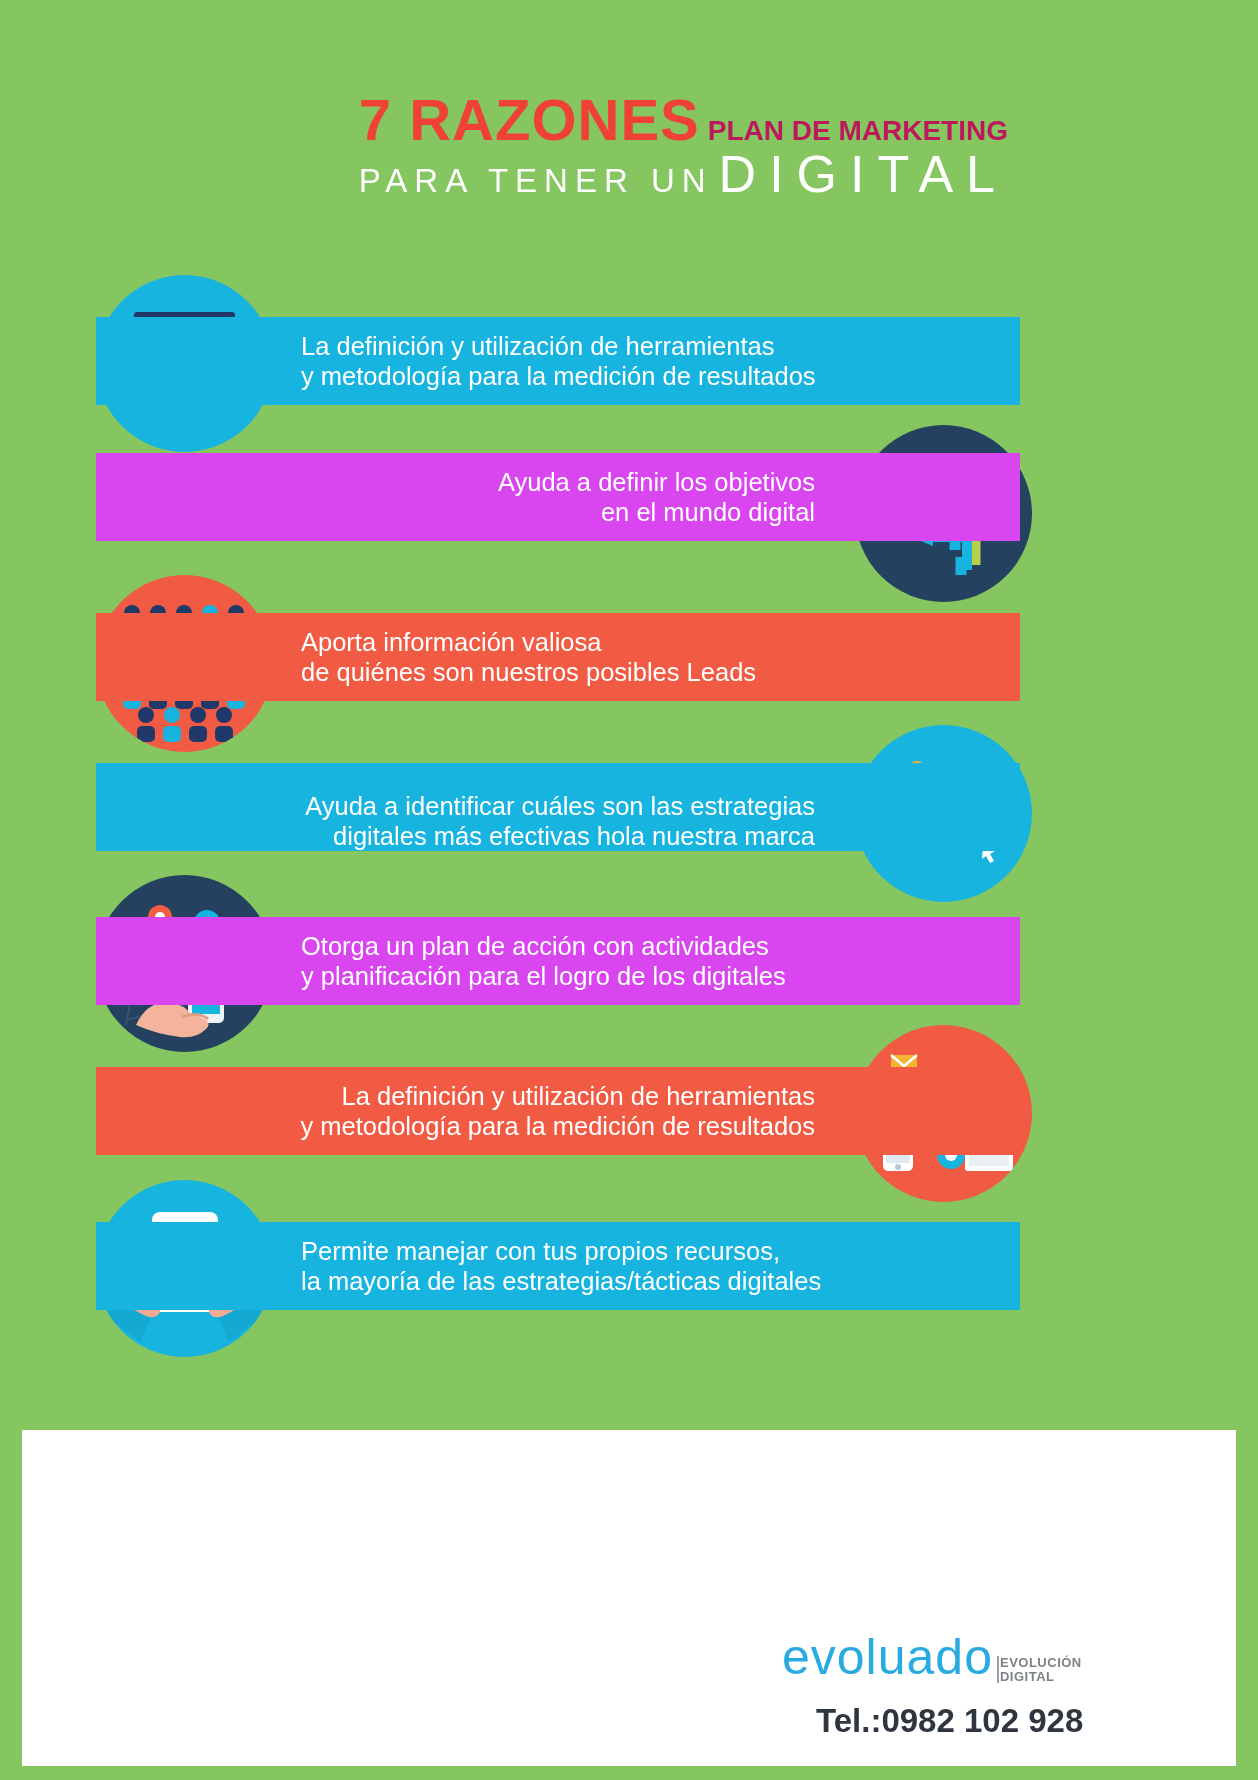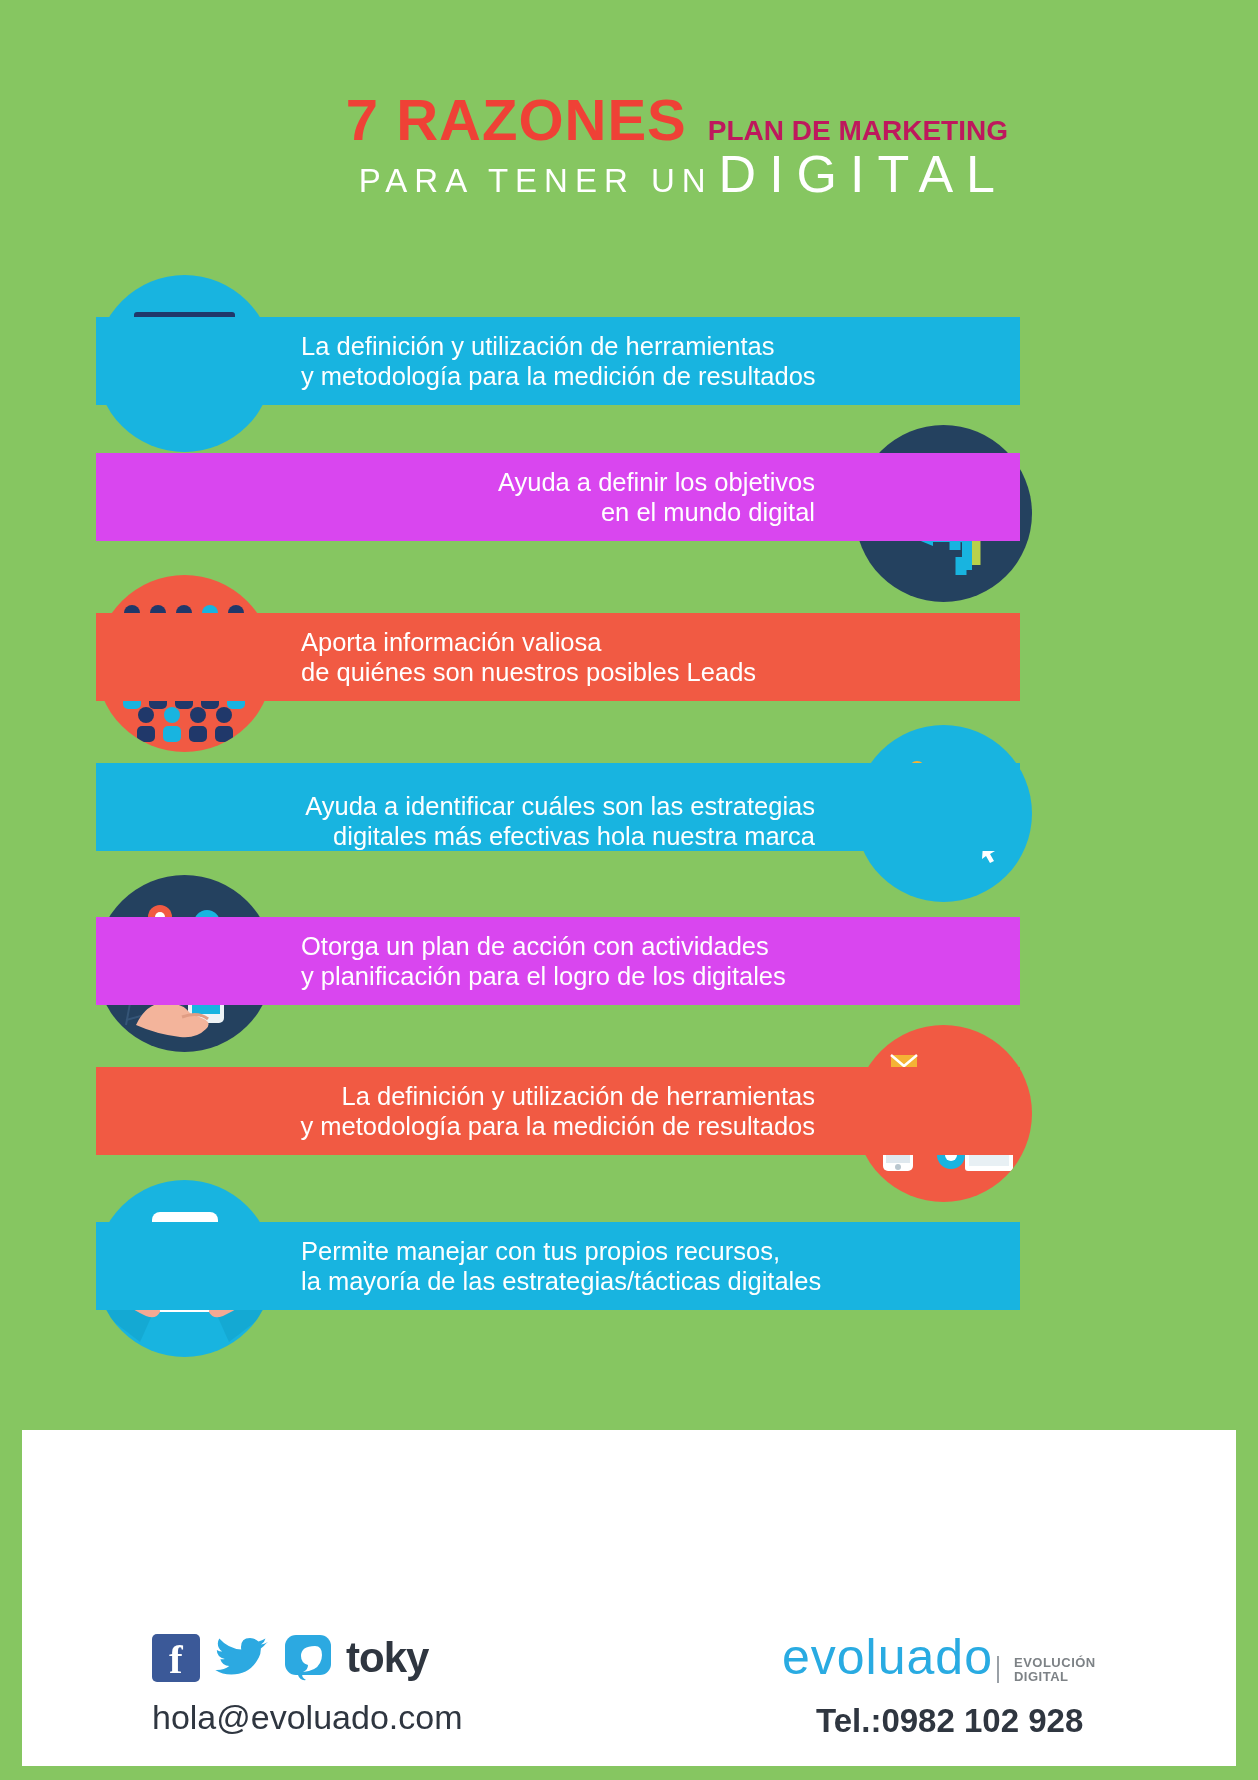--- a/index.html
+++ b/index.html
@@ -73,21 +73,21 @@
     width: 1008px;
     text-align: right;
     white-space: nowrap;
   }
   .t-razones {
     font-size: 58px;
     font-weight: bold;
     color: #ef4136;
     letter-spacing: 1px;
     font-family: "Liberation Sans", sans-serif;
-    margin-right: 21px;
+    margin-right: 8px;
   }
   .t-plan {
     font-size: 28px;
     font-weight: bold;
     color: #be185d;
     letter-spacing: 0px;
     font-family: "Liberation Sans", sans-serif;
   }
   .t-para {
     font-size: 33px;
@@ -210,21 +210,21 @@
     font-size: 50px;
     color: #29abe2;
     letter-spacing: 1px;
     font-family: "Liberation Sans", sans-serif;
     font-weight: 300;
   }
   .evo-tag {
     display: inline-block;
     vertical-align: middle;
     border-left: 2px solid #9aa0a6;
-    padding-left: 15px;
+    padding-left: 1px;
     margin-left: 4px;
     line-height: 1.05;
   }
   .evo-tag span {
     display: block;
     font-size: 13px;
     font-weight: bold;
     color: #7d8286;
     letter-spacing: 0.5px;
     font-family: "Liberation Sans", sans-serif;
@@ -489,35 +489,20 @@
     <div class="bar bar-left b-cyan" style="top:42px;">
       <div class="bar-text text-left">
         <span class="sub-line">Permite manejar con tus propios recursos,</span>
         <span class="sub-line">la mayoría de las estrategias/tácticas digitales</span>
       </div>
     </div>
   </div>
 
   <div class="footer">
 
-    <div class="footer-left">
-      <div class="social-row">
-        <div class="fb-icon"></div>
-        <svg width="56" height="48" viewBox="0 0 56 48">
-          <path d="M54 8 q-4 2 -7 2.5 q3.5 -2 4.5 -6 q-3.5 2 -7 3 q-3.5 -3.5 -8.5 -3.5 q-9 0 -9 9 q0 1.5 0.3 2.5 q-13 -0.8 -22 -11 q-1.5 2.5 -1.5 5 q0 5 4.5 8 q-3 0 -5.5 -1.5 q0 7 8 9 q-2 0.6 -4.5 0.2 q2 6.5 9 6.8 q-5.5 4.5 -14 4 q7 4.6 16 4.6 q19 0 27.5 -17 q2 -4 2 -8 v -1.2 q3 -2 5.2 -5 z" fill="#2ca9e1"></path>
-        </svg>
-        <svg width="48" height="48" viewBox="0 0 48 48">
-          <rect x="1" y="1" width="46" height="40" rx="11" fill="#2ca9e1"></rect>
-          <path d="M14 41 q2 6 8 5 q-5 -3 -4 -8 z" fill="#2ca9e1"></path>
-          <path d="M31 12 q-14 0 -14 10 q0 7 7 9 q0 5 -5 7 q13 -1 17 -9 q2 -4 2 -8 q0 -9 -7 -9 z" fill="#ffffff"></path>
-        </svg>
-        <span class="toky-text">toky</span>
-      </div>
-      <div class="email-text">hola@evoluado.com</div>
-    </div>
 
     <div class="footer-right">
       <div>
         <span class="evo-wordmark">evoluado</span><span class="evo-tag">
           <span>EVOLUCIÓN</span>
           <span>DIGITAL</span>
         </span>
       </div>
       <div class="tel-text">Tel.:0982 102 928</div>
     </div>

